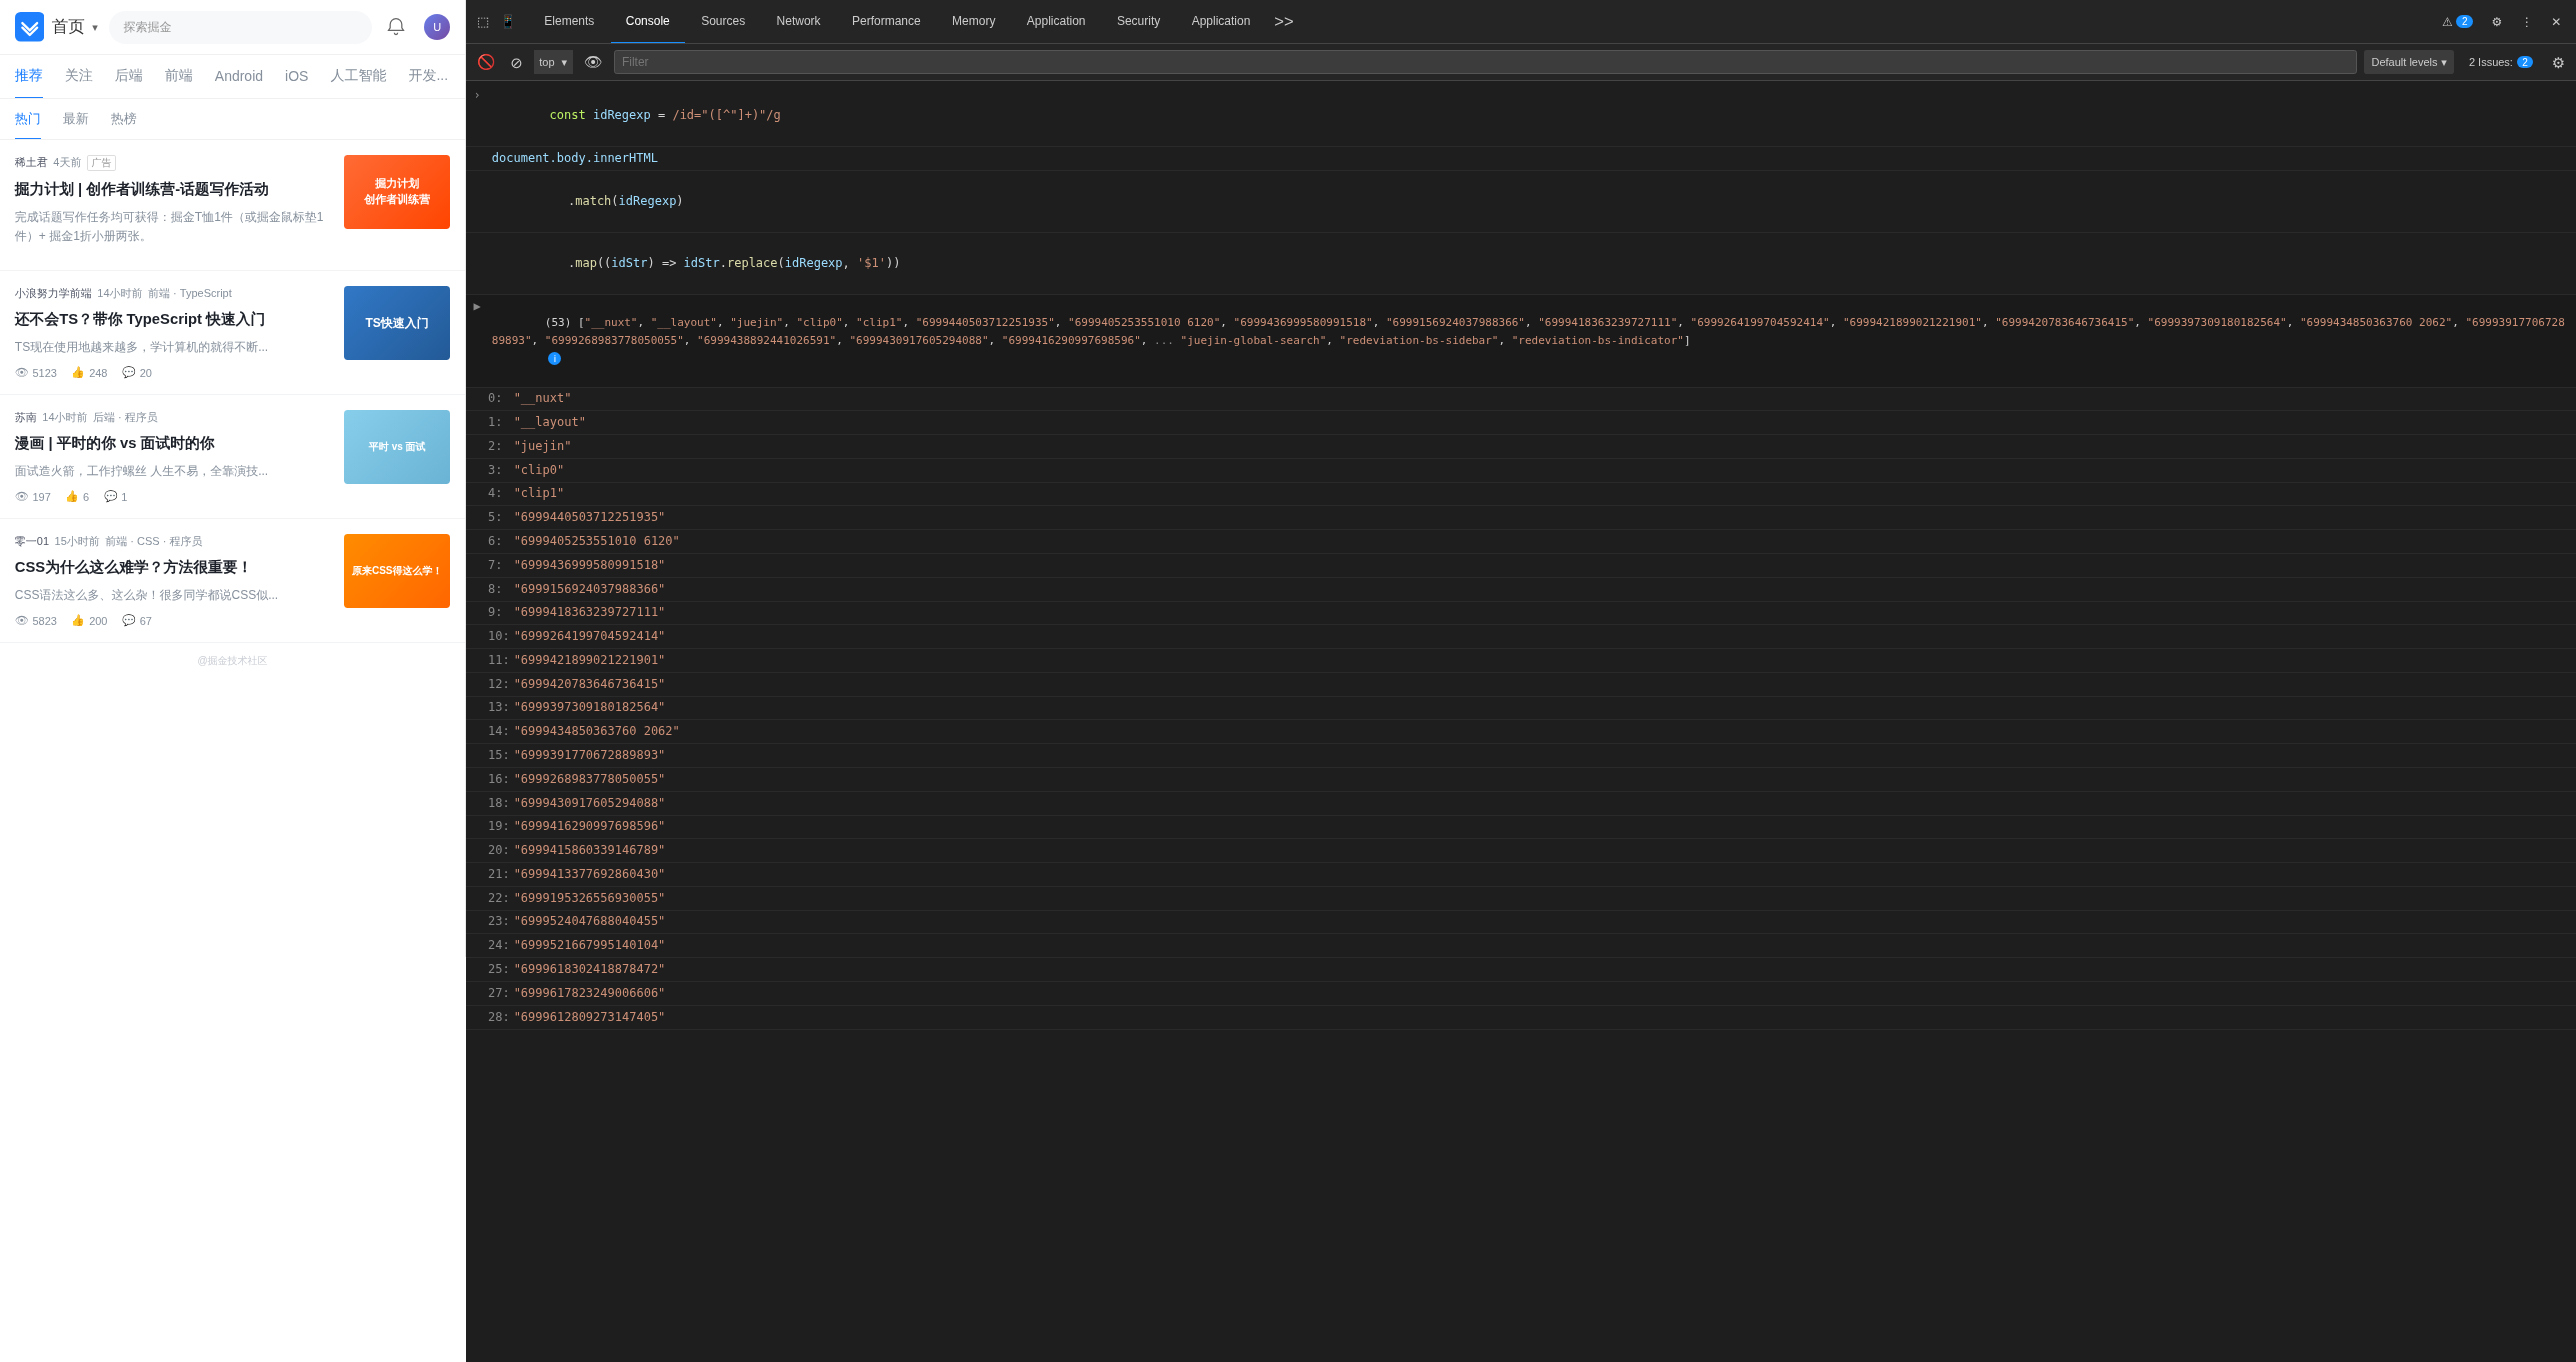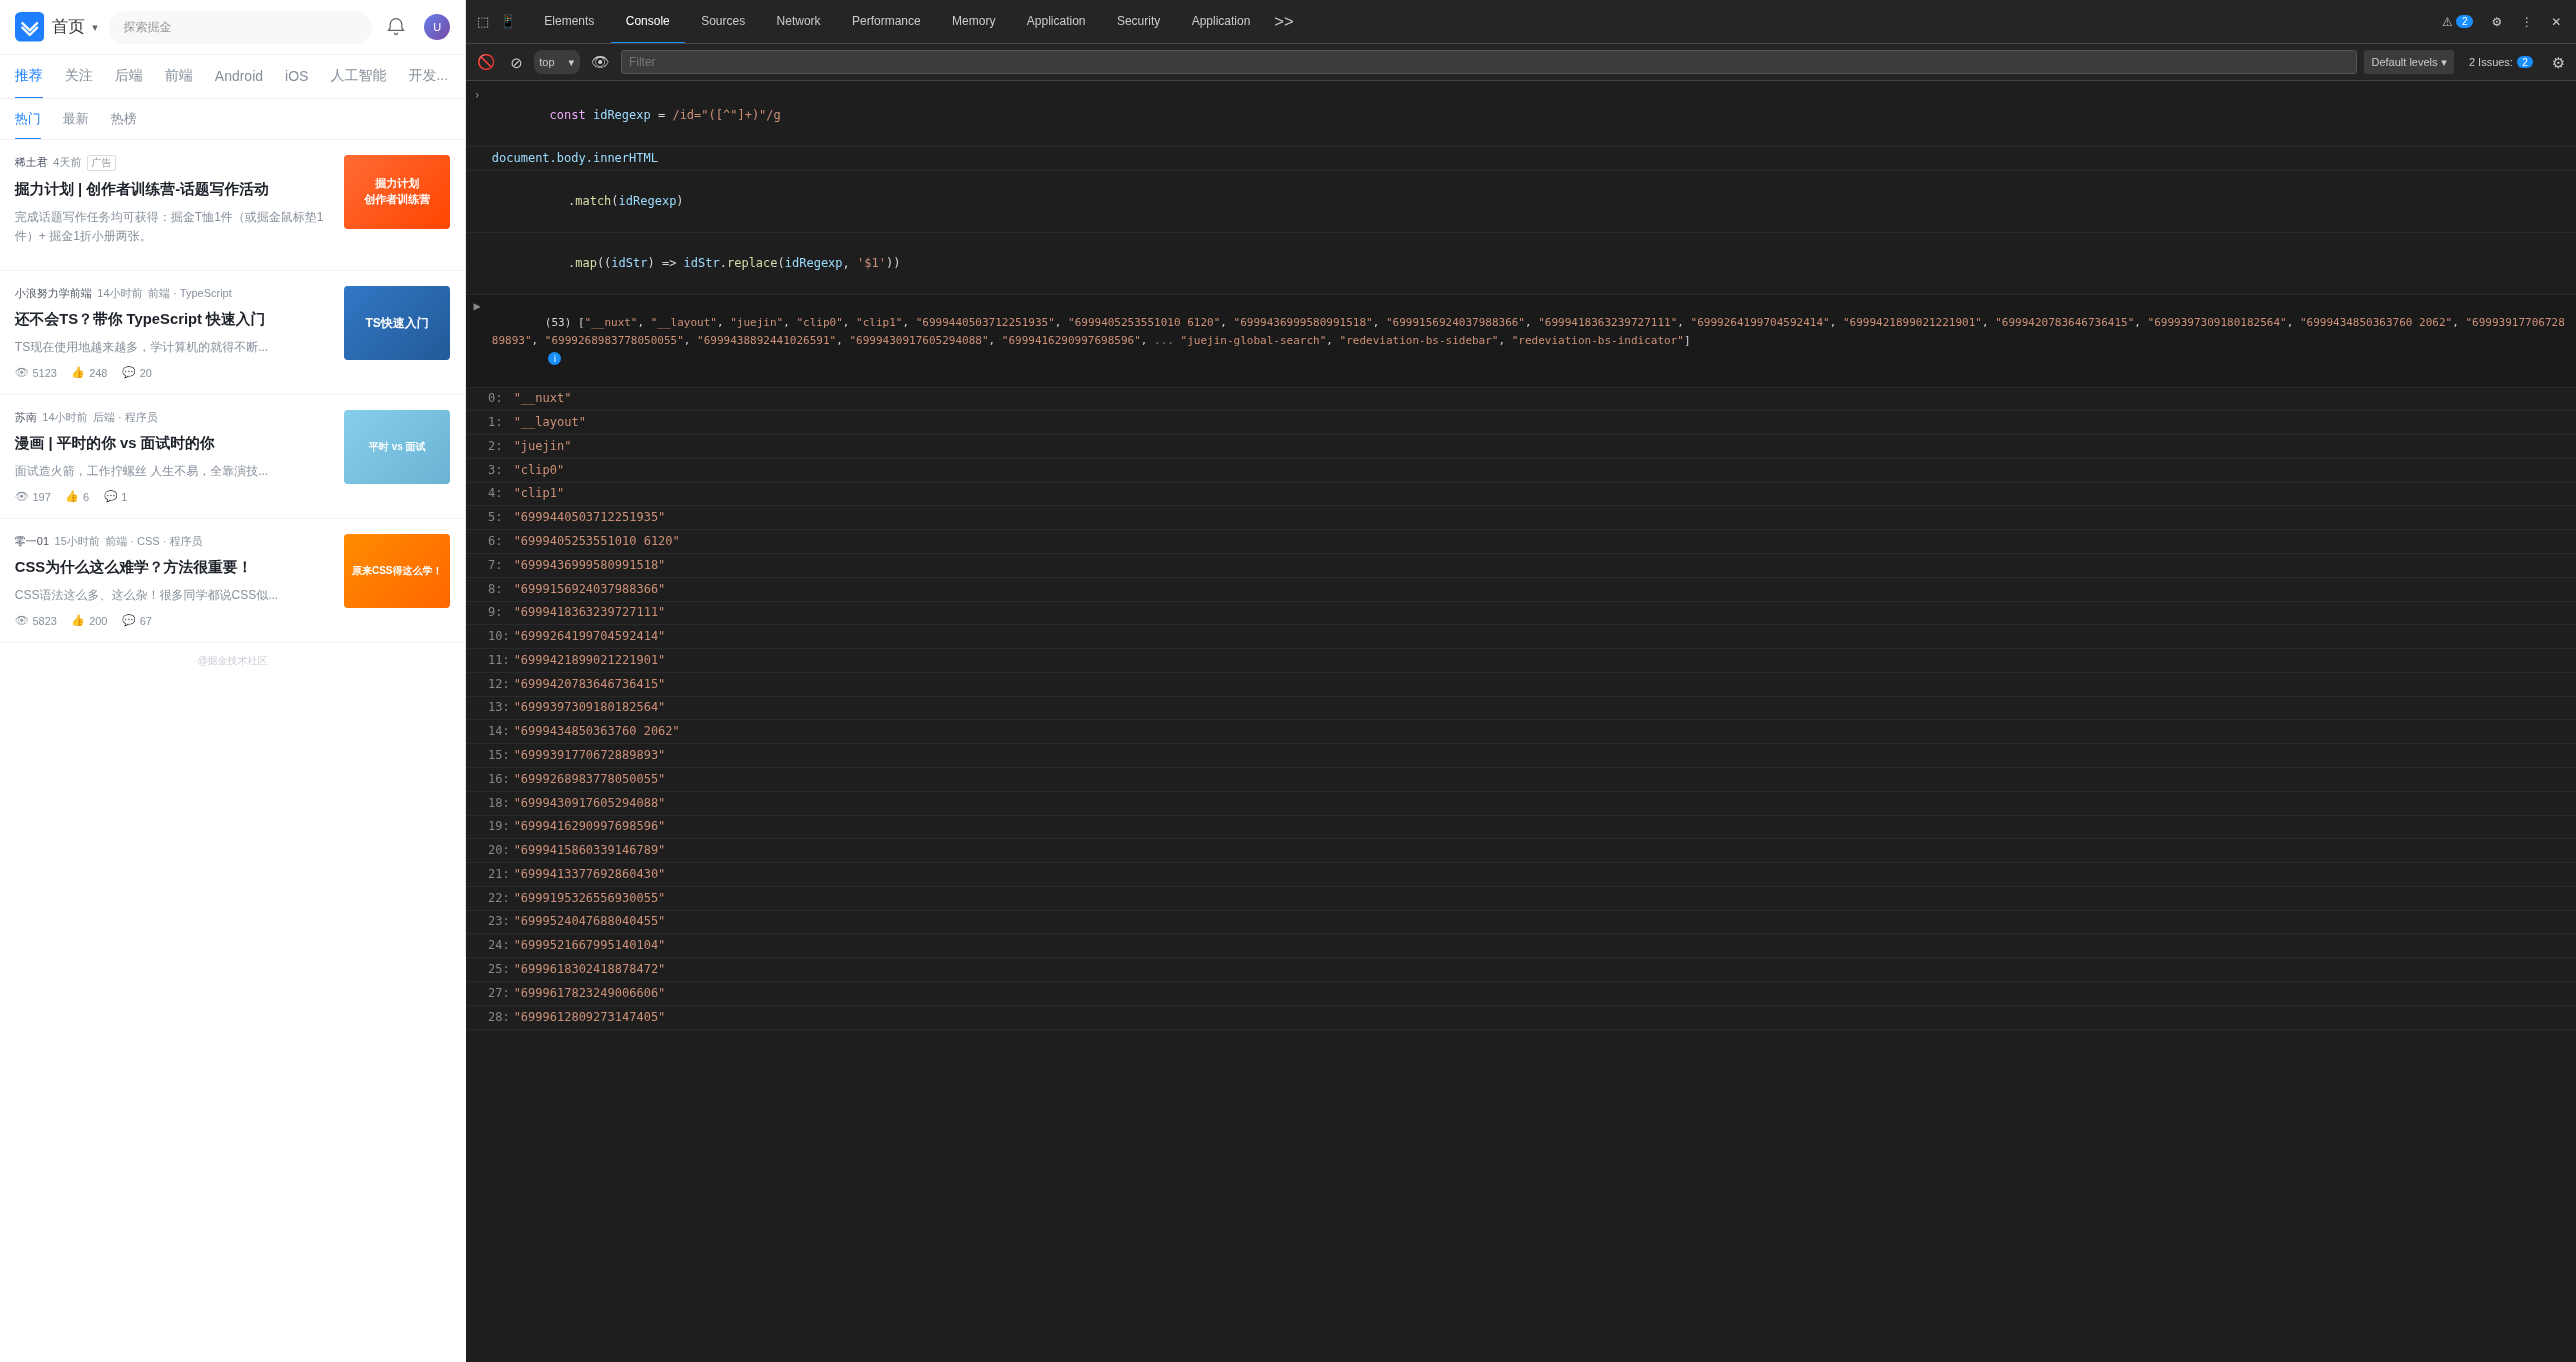--- a/index.html
+++ b/index.html
@@ -46,37 +46,37 @@
     .devtools-tabs { display: flex; background: #252526; border-bottom: 0.9px solid #454545; height: 44px; align-items: center; padding: 0 7.4px; gap: 1.8px; flex-shrink: 0; }
     .devtools-tab { font-size: 12px; color: #cccccc; padding: 0 14.8px; height: 100%; display: flex; align-items: center; cursor: pointer; border-bottom: 1.8px solid transparent; white-space: nowrap; }
     .devtools-tab.active { color: #fff; border-bottom: 1.8px solid #1890ff; }
     .devtools-more { color: #ccc; padding: 0 7.4px; cursor: pointer; font-size: 16.6px; display: flex; align-items: center; }
     .devtools-right { margin-left: auto; display: flex; align-items: center; gap: 3.7px; }
     .devtools-btn { background: none; border: none; color: #ccc; cursor: pointer; padding: 3.7px 7.4px; font-size: 12px; display: flex; align-items: center; gap: 3.7px; }
     .badge-blue { background: #1890ff; color: #fff; border-radius: 9.2px; padding: 0.9px 5.5px; font-size: 10px; }
 
     .console-toolbar { display: flex; background: #252526; border-bottom: 0.9px solid #454545; height: 37px; align-items: center; padding: 0 7.4px; gap: 7.4px; flex-shrink: 0; }
     .toolbar-btn { background: none; border: none; color: #ccc; cursor: pointer; padding: 3.7px; display: flex; align-items: center; font-size: 14.8px; }
-    .context-selector { background: #3c3c3c; border: none; color: #ccc; border-radius: 8px; padding: 1.8px 5.5px; font-size: 11px; cursor: pointer; display: flex; align-items: center; gap: 14px; height: 24px; }
+    .context-selector { background: #3c3c3c; border: none; color: #ccc; border-radius: 0; padding: 1.8px 5.5px; font-size: 11px; cursor: pointer; display: flex; align-items: center; gap: 7px; height: 24px; }
     .filter-input { flex: 1; background: #3c3c3c; border: 0.9px solid #555; color: #ccc; border-radius: 2.8px; padding: 1.8px 7.4px; font-size: 12px; height: 24px; outline: none; }
     .level-selector { background: #3c3c3c; border: none; color: #ccc; border-radius: 2.8px; padding: 1.8px 7.4px; font-size: 11px; cursor: pointer; height: 24px; display: flex; align-items: center; gap: 3.7px; }
     .issues-btn { background: none; border: none; color: #ccc; font-size: 11px; cursor: pointer; display: flex; align-items: center; gap: 3.7px; padding: 1.8px 7.4px; }
     .issues-count { background: #1890ff; color: #fff; border-radius: 9.2px; padding: 0.9px 5.5px; font-size: 10px; }
     .toolbar-settings { margin-left: auto; background: none; border: none; color: #ccc; cursor: pointer; padding: 3.7px; font-size: 14.8px; }
 
     .console-content { flex: 1; overflow-y: auto; font-family: 'Consolas', 'Monaco', monospace; font-size: 12px; line-height: 1.6; padding: 3.7px 0; }
 
     .console-line { display: flex; align-items: flex-start; padding: 1.8px 7.4px; border-bottom: 0.9px solid #2a2a2a; }
     .line-prefix { color: #888; width: 18.4px; flex-shrink: 0; user-select: none; }
     .line-content { flex: 1; word-break: break-all; white-space: pre-wrap; }
     .c-string { color: #ce9178; }
     .c-white { color: #d4d4d4; }
     .c-yellow { color: #dcdcaa; }
     .c-orange { color: #ce9178; }
-    .c-pink { color: #f0abfc; }
+    .c-pink { color: #bef264; }
     .c-lightblue { color: #9cdcfe; }
     .c-gray { color: #888; }
 
     .info-icon { display: inline-flex; align-items: center; justify-content: center; width: 13px; height: 13px; background: #1890ff; border-radius: 50%; color: #fff; font-size: 9.2px; margin-left: 3.7px; cursor: pointer; }
 
     .indent1 { padding-left: 22px; }
 
     .logo-svg { width: 29.5px; height: 29.5px; }
 
     .thumb-ts { background: linear-gradient(135deg, #3178c6 0%, #235a97 100%); }

